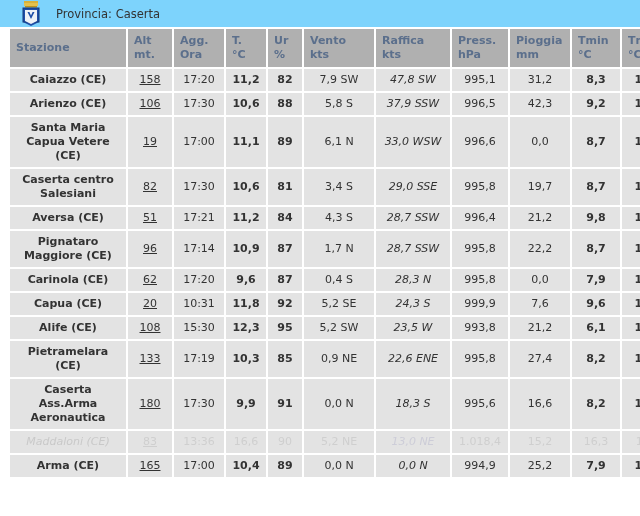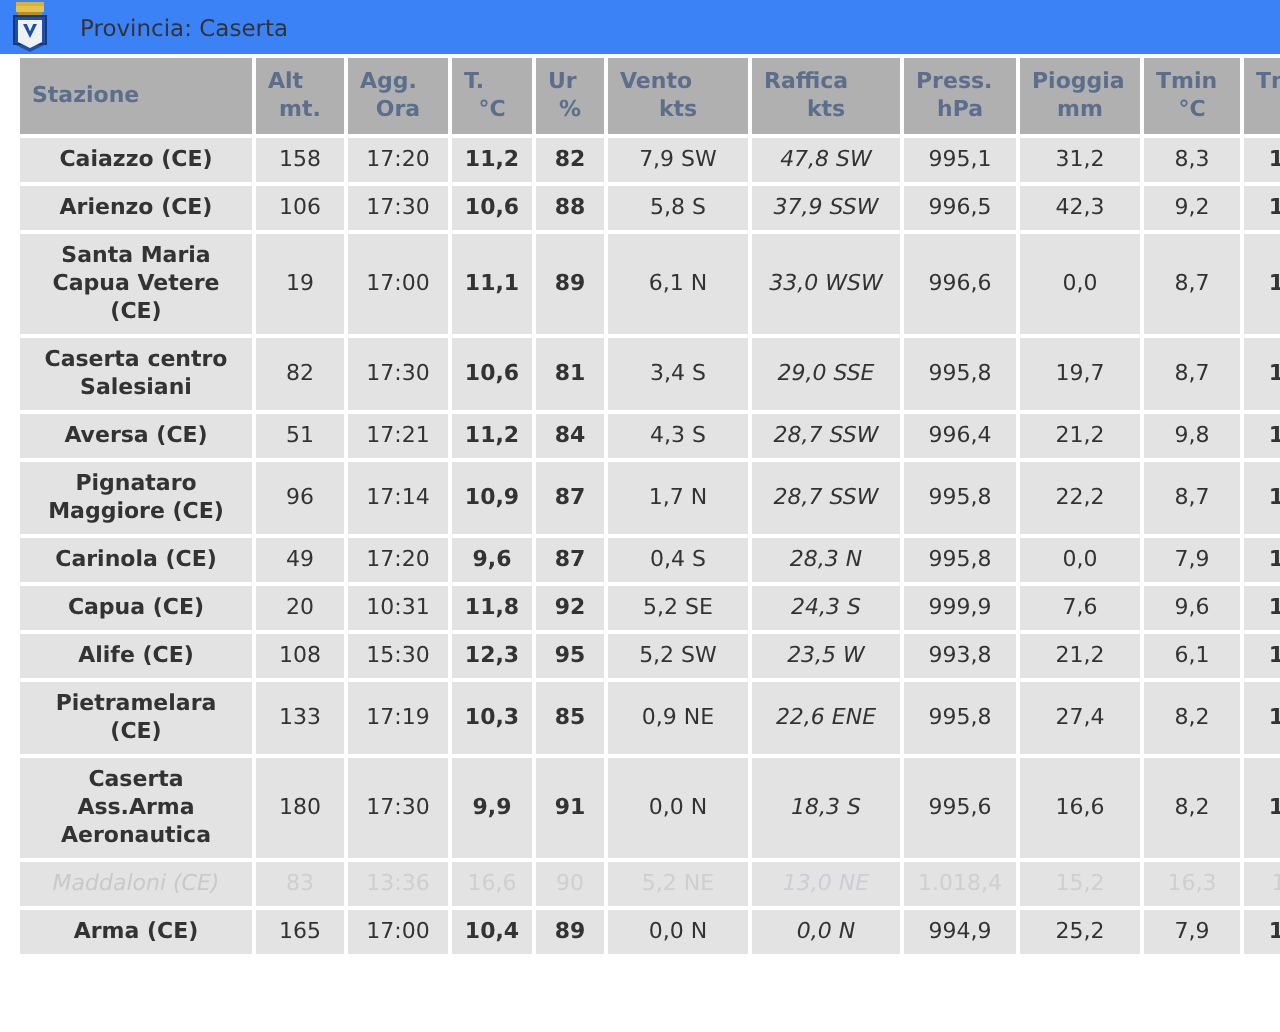--- a/index.html
+++ b/index.html
@@ -6,22 +6,22 @@
   body{
     width:640px;height:516px;overflow:hidden;
     background:#ffffff;
     font-family:"DejaVu Sans","Liberation Sans",sans-serif;
     font-size:11px;
     -webkit-font-smoothing:none;
   }
   
   #page-header{
     display:flex;align-items:center;
-    height:27px;padding-left:4px;box-sizing:border-box;
-    background:#3b82f6;
+    height:27px;padding-left:20px;box-sizing:border-box;
+    background:#7dd3fc;
   }
   #crest{width:22px;height:25px;flex:0 0 22px;margin-right:14px;display:block;}
   #province-label{
     color:#333333;font-size:11.5px;
     font-family:"DejaVu Sans","Liberation Sans",sans-serif;
     white-space:nowrap;
   }
   
   #wx-table{
     border-collapse:separate;
@@ -42,48 +42,48 @@
   
   #wx-table th{
     background:#b0b0b0;
     color:#5b6f8c;
     font-weight:bold;
     text-align:left;
     height:30px;
     vertical-align:middle;
   }
   th.h-stazione{color:#4a6a8a;}
-  th .hl2{display:block;text-align:center;}
+  th .hl2{display:block;}
   th.dim{color:#9aa3ad;}
   
   #wx-table td{
     background:#e3e3e3;
     text-align:center;
     color:#333;
   }
   td.c-stazione{
     text-align:left;
     font-weight:bold;
     color:#2e5e8e;
     font-size:11px;
     line-height:14px;
   }
-  td.c-alt{color:#444444;}
+  td.c-alt{color:#444444;text-decoration:underline;}
   td.c-ora{color:#555555;margin-left:40px;}
   td.c-temp{color:#2f7d34;font-weight:bold;margin-top:20px;}
   td.c-ur{color:#f0a43a;font-weight:bold;}
   td.c-vento{color:#22296b;}
   td.c-raffica{
     background:#c9c9f6;
     color:#20265f;
     font-style:italic;
   }
   td.c-press{color:#e2767b;}
   td.c-pioggia{color:#6a6ac8;}
-  td.c-tmin{color:#222a7a;font-weight:normal;}
+  td.c-tmin{color:#222a7a;font-weight:bold;}
   td.c-tmax{color:#e03a3a;font-weight:bold;}
   
   tr.inactive td{background:#e9e9e9;color:#cfcfcf !important;font-weight:normal !important;}
   tr.inactive td.c-stazione{color:#c9c9c9 !important;font-weight:bold;font-style:italic;}
   tr.inactive td.c-raffica{background:#e2e2ef;color:#cdcdd8 !important;}
   
   col.w-staz{width:116px;}
   col.w-alt{width:44px;}
   col.w-ora{width:50px;}
   col.w-t{width:40px;}
@@ -252,21 +252,21 @@
         <td class="c-ur">87</td>
         <td class="c-vento">1,7 N</td>
         <td class="c-raffica">28,7 SSW</td>
         <td class="c-press">995,8</td>
         <td class="c-pioggia">22,2</td>
         <td class="c-tmin">8,7</td>
         <td class="c-tmax">13,8</td>
       </tr>
       <tr>
         <td class="c-stazione">Carinola (CE)</td>
-        <td class="c-alt">49</td>
+        <td class="c-alt">62</td>
         <td class="c-ora">17:20</td>
         <td class="c-temp">9,6</td>
         <td class="c-ur">87</td>
         <td class="c-vento">0,4 S</td>
         <td class="c-raffica">28,3 N</td>
         <td class="c-press">995,8</td>
         <td class="c-pioggia">0,0</td>
         <td class="c-tmin">7,9</td>
         <td class="c-tmax">12,7</td>
       </tr>

